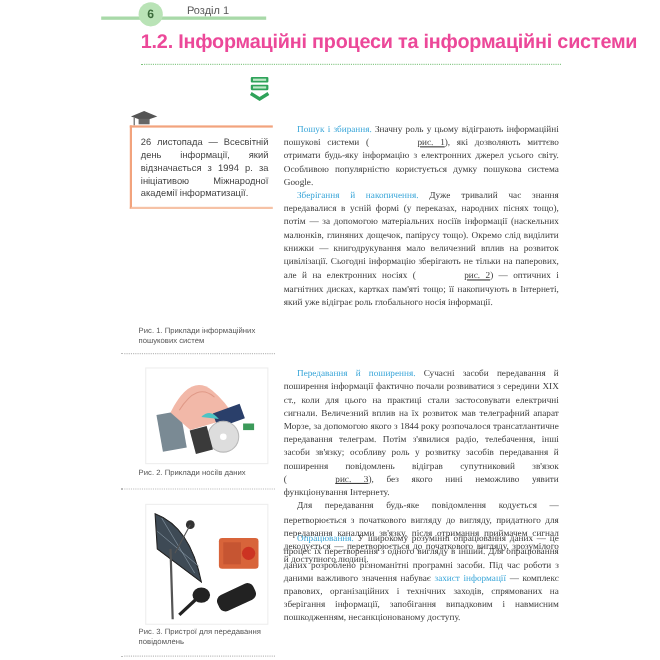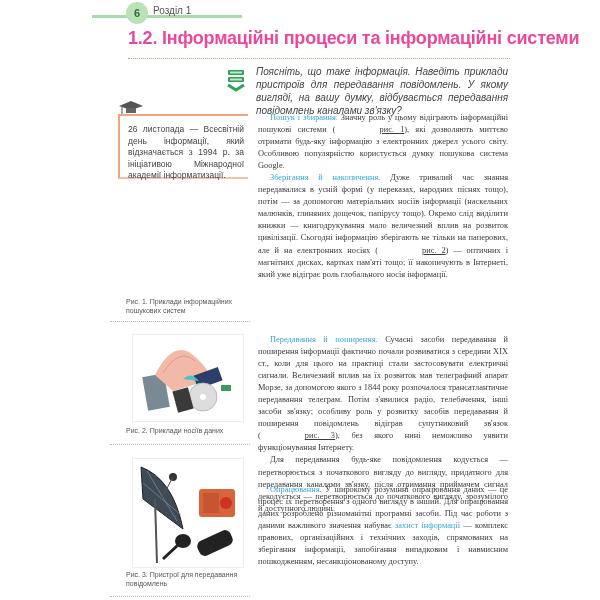--- a/index.html
+++ b/index.html
@@ -1,26 +1,26 @@
 <!DOCTYPE html>
 <html><head>
 <meta charset="utf-8">
 <style>
   html,body{margin:0;padding:0;background:#fff;}
   body{width:600px;height:600px;position:relative;overflow:hidden;font-family:"Liberation Serif",serif;color:#333;}
   .page{position:absolute;left:0;top:0;width:600px;height:600px;background:#fff;}
   .hdr-line{position:absolute;left:92px;top:15px;width:150px;height:3px;background:#a8d9a8;}
   .page-num{position:absolute;left:126px;top:2px;width:22px;height:22px;border-radius:50%;background:#b9e3b6;color:#3a6b3a;font:bold 11px "Liberation Sans",sans-serif;text-align:center;line-height:22px;}
-  .section{position:absolute;left:153px;top:5px;font:10px "Liberation Sans",sans-serif;color:#555;}
+  .section{position:absolute;left:170px;top:5px;font:10px "Liberation Sans",sans-serif;color:#555;}
   .title{position:absolute;left:128px;top:28px;font:bold 18px "Liberation Sans",sans-serif;color:#ec4899;letter-spacing:-0.2px;white-space:nowrap;}
   .dotline{position:absolute;left:128px;top:58px;width:382px;border-top:1px dotted #7cc27c;}
   .q-icon{position:absolute;left:226px;top:68px;width:22px;height:26px;}
   .question{position:absolute;left:256px;top:65px;width:252px;font:italic 10px/13px "Liberation Sans",sans-serif;color:#444;text-align:justify;}
   .cap-icon{position:absolute;left:118px;top:100px;width:26px;height:16px;}
-  .note{position:absolute;left:118px;top:114px;width:122px;height:65px;border-left:2px solid #f2a37d;border-top:2px solid #f2a37d;border-bottom:2px solid #f6c2a6;padding:8px 4px 4px 8px;font:8.5px/11.5px "Liberation Sans",sans-serif;color:#444;text-align:justify;box-sizing:border-box;width:130px;}
+  .note{position:absolute;left:118px;top:114px;width:122px;height:76px;border-left:2px solid #f2a37d;border-top:2px solid #f2a37d;border-bottom:2px solid #f6c2a6;padding:8px 4px 4px 8px;font:8.5px/11.5px "Liberation Sans",sans-serif;color:#444;text-align:justify;box-sizing:border-box;width:130px;}
   .fig{position:absolute;left:118px;width:132px;}
   .fig .box{position:absolute;left:14px;width:110px;background:#fff;border:1px solid #eee;}
   .fig .cap{position:absolute;left:8px;width:120px;font:7px/9px "Liberation Sans",sans-serif;color:#555;}
   .dotsep{position:absolute;left:110px;width:140px;border-top:1px dotted #bbb;}
   .body{position:absolute;left:258px;width:250px;font:8.4px/12.05px "Liberation Serif",serif;color:#3a3a3a;text-align:justify;}
   .body p{margin:0;text-indent:12px;}
   .hl{color:#38a5d8;}
   .u{text-decoration:underline;padding-left:44px;}
   .logo{position:absolute;font-family:"Liberation Sans",sans-serif;}
 </style>
@@ -36,21 +36,20 @@
   <div class="title">1.2. Інформаційні процеси та інформаційні системи</div>
   <div class="dotline"></div>
 
   <svg class="q-icon" viewBox="0 0 22 26">
     <rect x="2" y="2" width="16" height="5" rx="1" fill="#2fa35a"></rect>
     <rect x="4" y="3.5" width="12" height="2" fill="#bfe8c8"></rect>
     <rect x="2" y="9" width="16" height="5" rx="1" fill="#2fa35a"></rect>
     <rect x="4" y="10.5" width="12" height="2" fill="#bfe8c8"></rect>
     <polyline points="2,17 10,22 18,17" fill="none" stroke="#2fa35a" stroke-width="3"></polyline>
   </svg>
-  <div class="question">Поясніть, що таке інформація. Наведіть приклади пристроїв для передавання повідомлень. У якому вигляді, на вашу думку, відбувається передавання повідомлень каналами зв'язку?</div>
 
   <svg class="cap-icon" viewBox="0 0 26 16">
     <polygon points="1,6 13,1 25,6 13,10" fill="#555"></polygon>
     <rect x="8" y="8" width="10" height="5" fill="#666"></rect>
     <line x1="4" y1="7" x2="4" y2="14" stroke="#555" stroke-width="1"></line>
   </svg>
   <div class="note">26 листопада — Всесвітній день інформації, який відзначається з 1994 р. за ініціативою Міжнародної академії інформатизації.</div>
 
   <div class="fig" style="top:222px;height:100px;">
     <div class="cap" style="top:75px;">Рис. 1. Приклади інформаційних пошукових систем</div>

